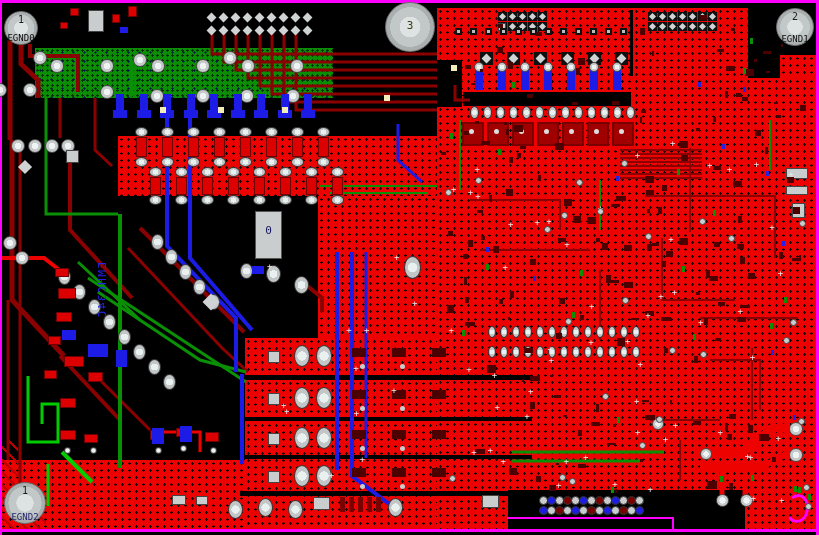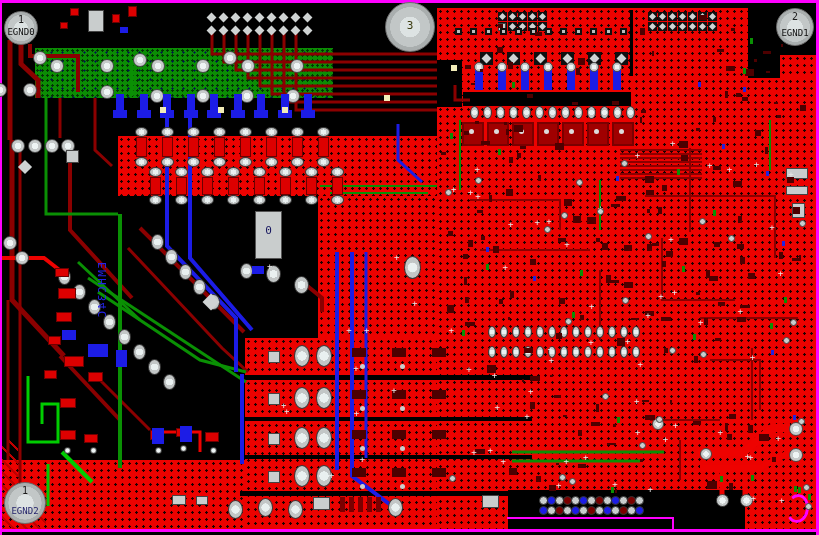--- a/index.html
+++ b/index.html
@@ -26,21 +26,21 @@
   .rrect{position:absolute;background:#dd0000;border:1px solid #6d0000;box-sizing:border-box;}
   .drect{position:absolute;background:#4d0000;}
   .brect{position:absolute;background:#1c1ce6;}
   .plus{position:absolute;color:#e9e9e9;font-size:9px;line-height:4px;width:6px;text-align:center;}
   .speck{position:absolute;}
   
   .mhole{position:absolute;border-radius:50%;
      background:radial-gradient(circle,#dde3e3 0 30%,#c2c7c7 31% 58%,#a9aeae 59% 78%,#bfc4c4 79% 100%);
      border:1px solid #6e6e6e;box-sizing:border-box;}
   .mh-num{position:absolute;width:100%;text-align:center;top:2px;font-size:10px;color:#1c1c1c;}
-  .mh-net{position:absolute;width:140%;left:-20%;text-align:center;bottom:7px;font-size:9px;color:#0b0b0b;white-space:nowrap;}
+  .mh-net{position:absolute;width:140%;left:-20%;text-align:center;bottom:1px;font-size:9px;color:#0b0b0b;white-space:nowrap;}
   .net-blue{color:#23236a;}
   .num-olive{color:#3c3c10;font-size:11px;top:16px;}
   
   #comp0{position:absolute;left:255px;top:211px;width:27px;height:48px;background:#c9cdcd;border:1px solid #555;box-sizing:border-box;}
   #comp0 span{display:block;text-align:center;margin-top:12px;font-size:11px;color:#13135e;}
   
   #silk{position:absolute;left:96px;top:262px;height:110px;width:16px;
         writing-mode:vertical-rl;transform:scaleX(-1);
         color:#2424e8;font-size:11px;letter-spacing:1.5px;}
   

